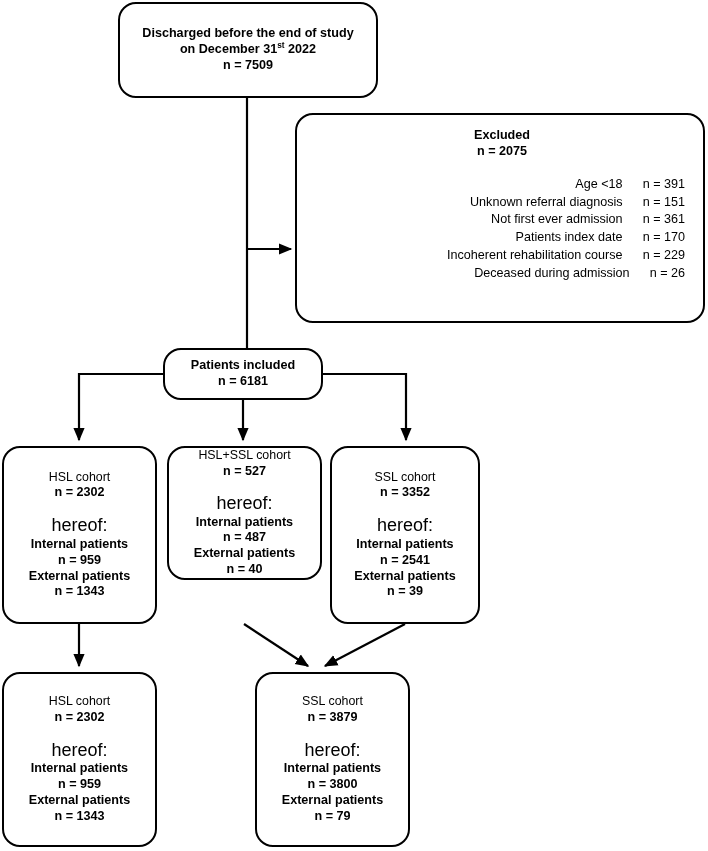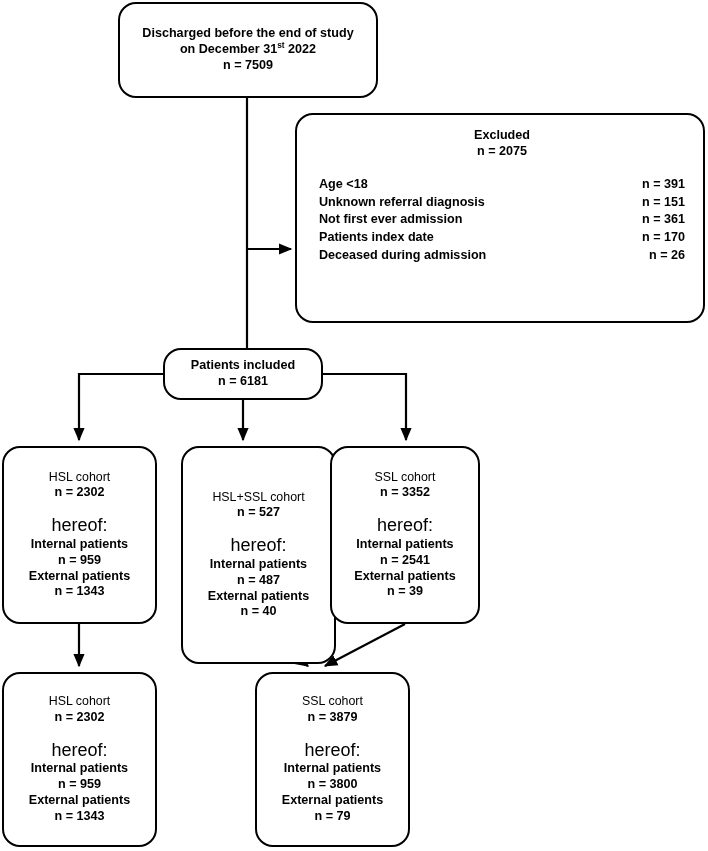--- a/index.html
+++ b/index.html
@@ -70,24 +70,24 @@
   }
   .excluded-head {
     text-align: center;
     font-size: 12.6px;
     font-weight: 700;
     line-height: 1.3;
   }
   .excl-spacer { height: 16px; }
   .excl-row {
     display: flex;
-    justify-content: space-between;
+    justify-content: flex-end;
     align-items: baseline;
     font-size: 12.6px;
-    font-weight: 700;
+    font-weight: 400;
     line-height: 1.42;
     gap: 6px;
   }
   .excl-row .reason { white-space: nowrap; }
   .excl-row .count { white-space: nowrap; padding-left: 14px; }
   sup { font-size: 0.66em; vertical-align: super; line-height: 0; }
 </style>
 </head>
 <body>
 
@@ -139,20 +139,24 @@
     </div>
     <div class="excl-row">
       <span class="reason">Not first ever admission</span>
       <span class="count">n = 361</span>
     </div>
     <div class="excl-row">
       <span class="reason">Patients index date</span>
       <span class="count">n = 170</span>
     </div>
     <div class="excl-row">
+      <span class="reason">Incoherent rehabilitation course</span>
+      <span class="count">n = 229</span>
+    </div>
+    <div class="excl-row">
       <span class="reason">Deceased during admission</span>
       <span class="count">n = 26</span>
     </div>
   </div>
 
   <div class="node" style="left:163px; top:348px; width:160px; height:52px;">
     <div class="line t-bold">Patients included</div>
     <div class="line t-bold">n = 6181</div>
   </div>
 
@@ -160,21 +164,21 @@
     <div class="line cohort-title">HSL cohort</div>
     <div class="line cohort-n">n = 2302</div>
     <div class="gap"></div>
     <div class="line hereof">hereof:</div>
     <div class="line cohort-n">Internal patients</div>
     <div class="line cohort-n">n = 959</div>
     <div class="line cohort-n">External patients</div>
     <div class="line cohort-n">n = 1343</div>
   </div>
 
-  <div class="node" style="left:167px; top:446px; width:155px; height:218px;margin-left:14px;">
+  <div class="node" style="left:167px; top:446px; width:155px; height:134px;">
     <div class="line cohort-title">HSL+SSL cohort</div>
     <div class="line cohort-n">n = 527</div>
     <div class="gap"></div>
     <div class="line hereof">hereof:</div>
     <div class="line cohort-n">Internal patients</div>
     <div class="line cohort-n">n = 487</div>
     <div class="line cohort-n">External patients</div>
     <div class="line cohort-n">n = 40</div>
   </div>
 

